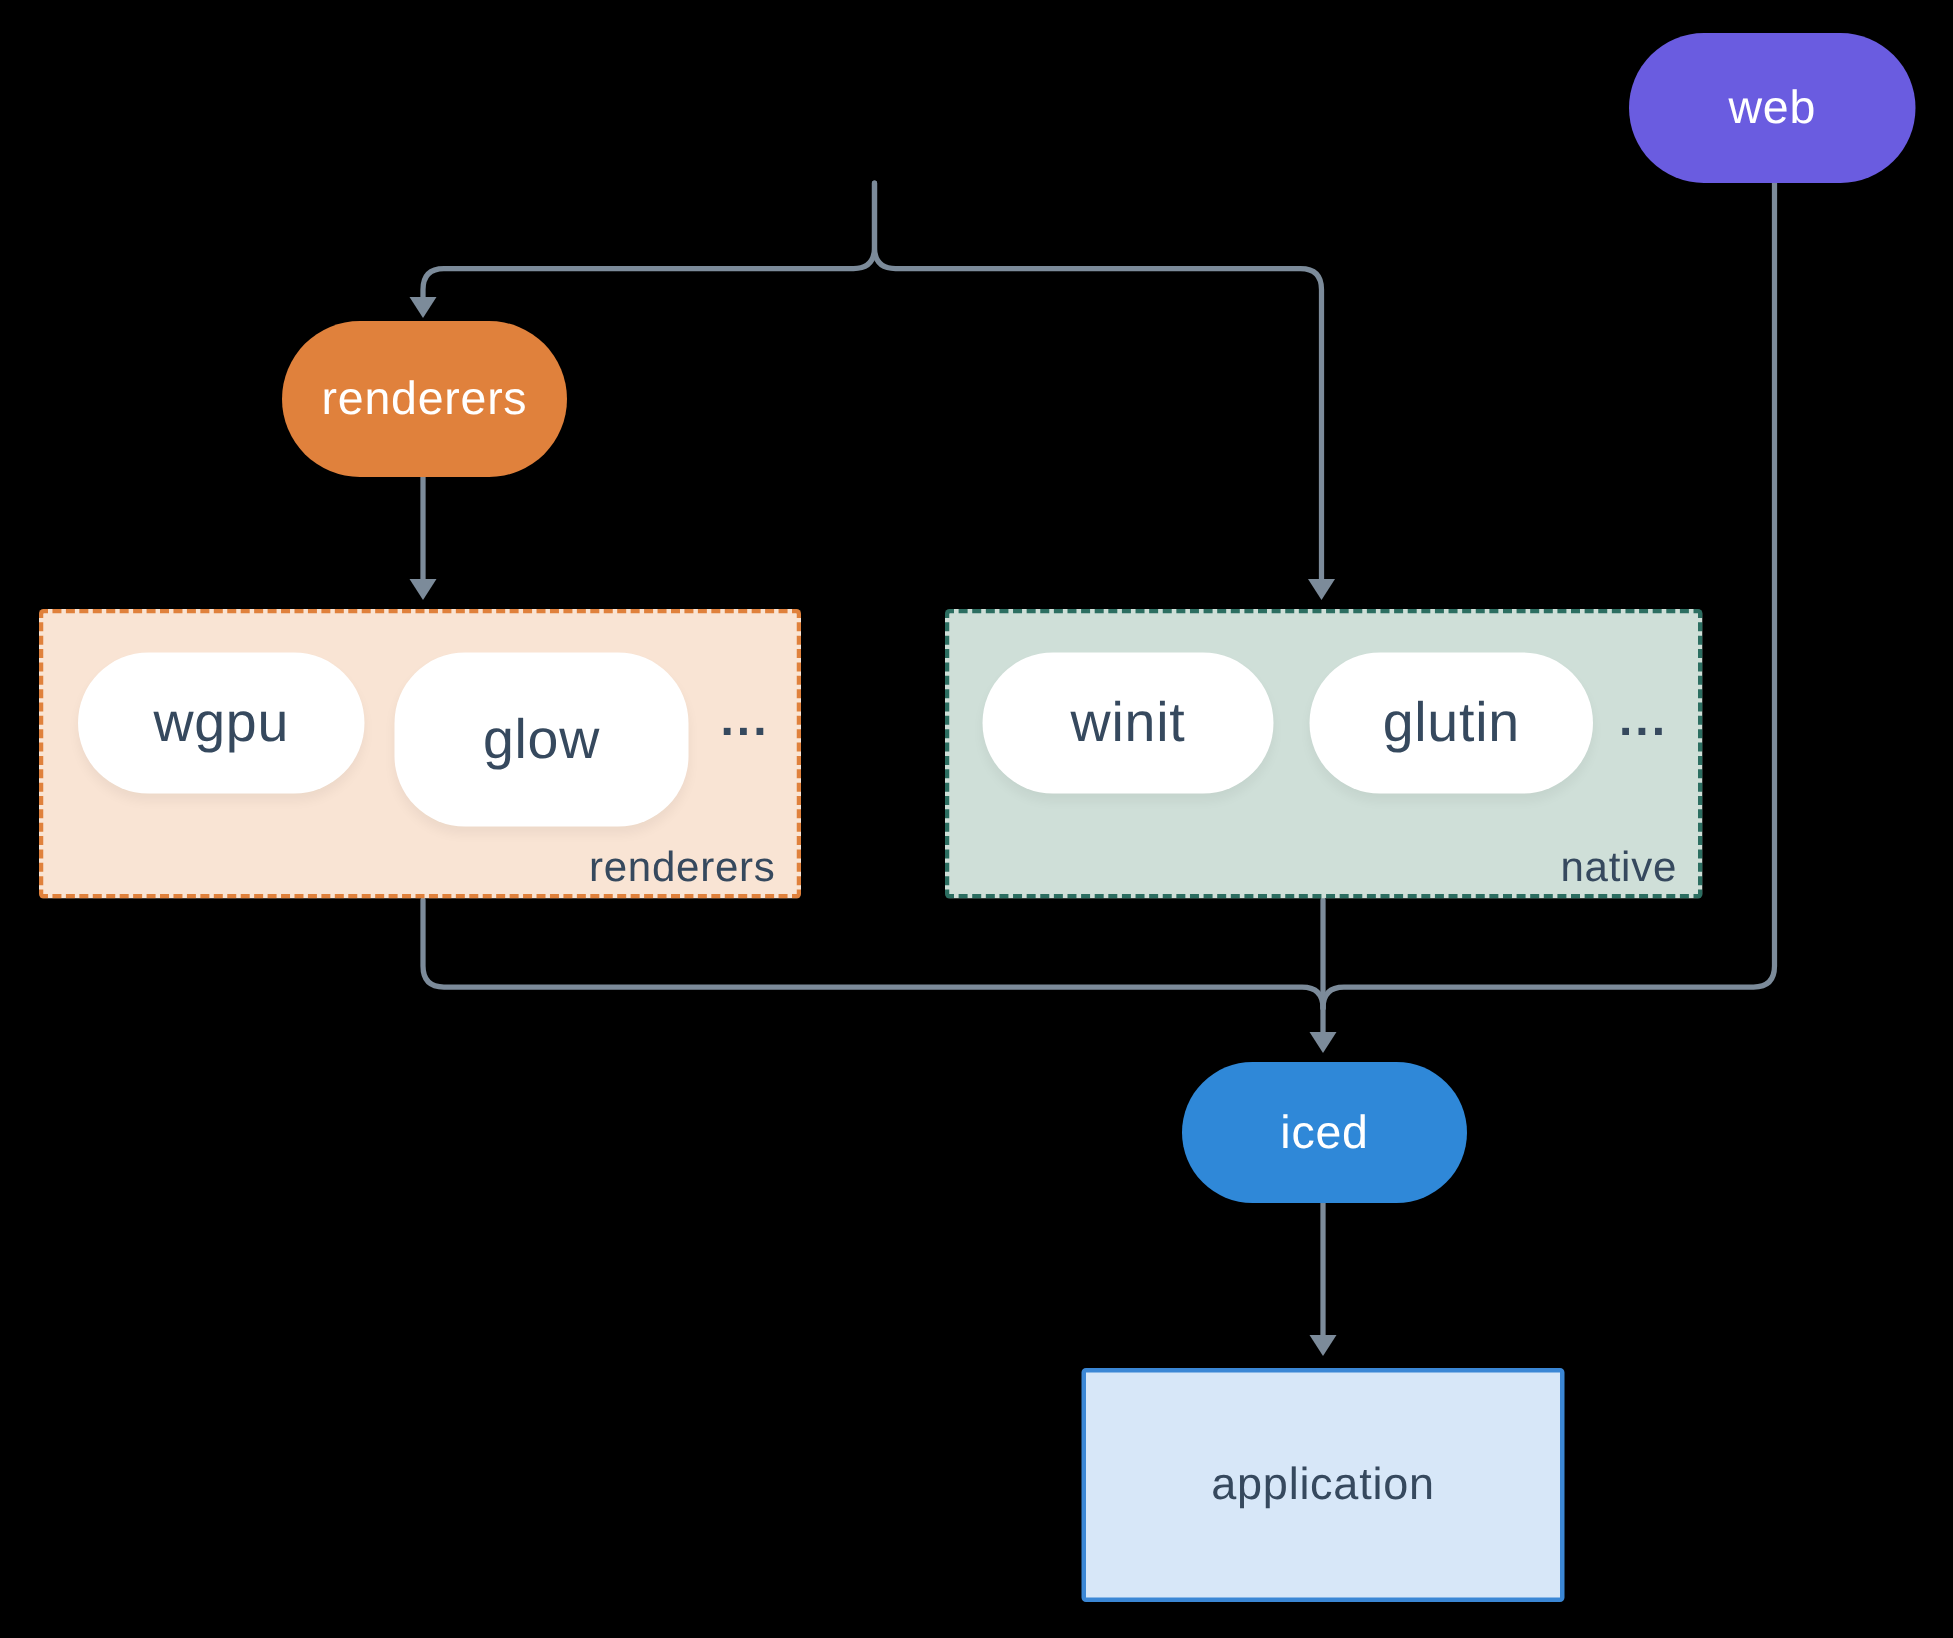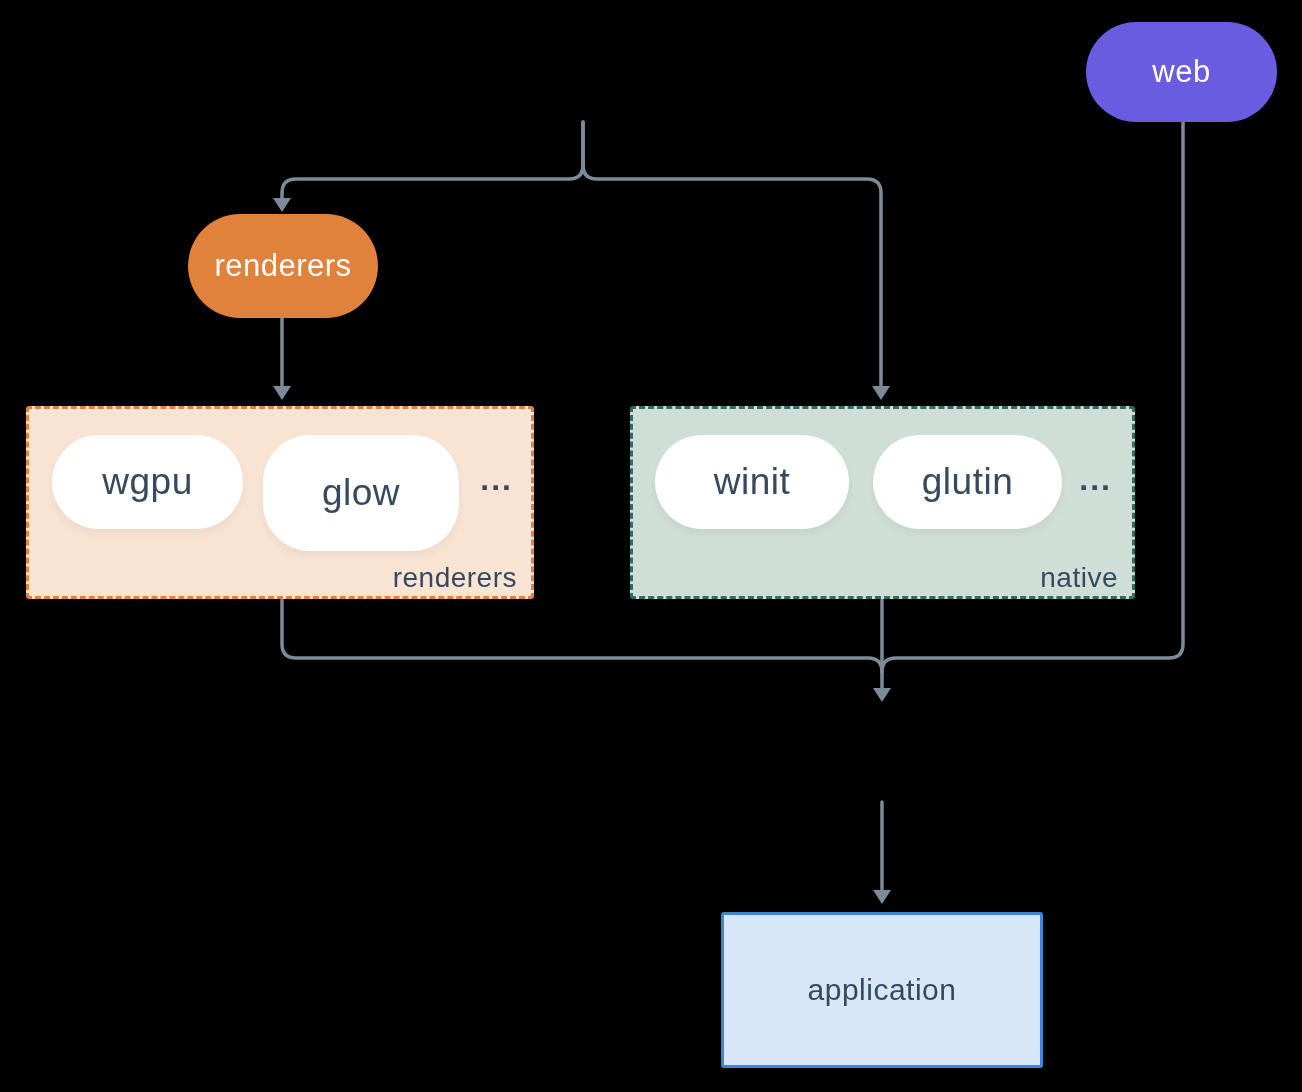--- a/index.html
+++ b/index.html
@@ -157,18 +157,21 @@
     <div class="white-pill" style="left:240px; top:26px; width:189px; height:94px;">
       <span>glutin</span>
     </div>
     <div class="white-pill" style="left:22px; top:26px; width:194px; height:94px;">
       <span>winit</span>
     </div>
     <div class="ellipsis" style="right:20px; top:42px; height:56px;">...</div>
     <div class="group-label">native</div>
   </div>
 
+  <div class="pill blue" style="left:788px; top:708px; width:190px; height:94px;">
+    <span>iced</span>
+  </div>
 
   <div class="app-box">
     <span>application</span>
   </div>
 
 </div>
 
 </body></html>

